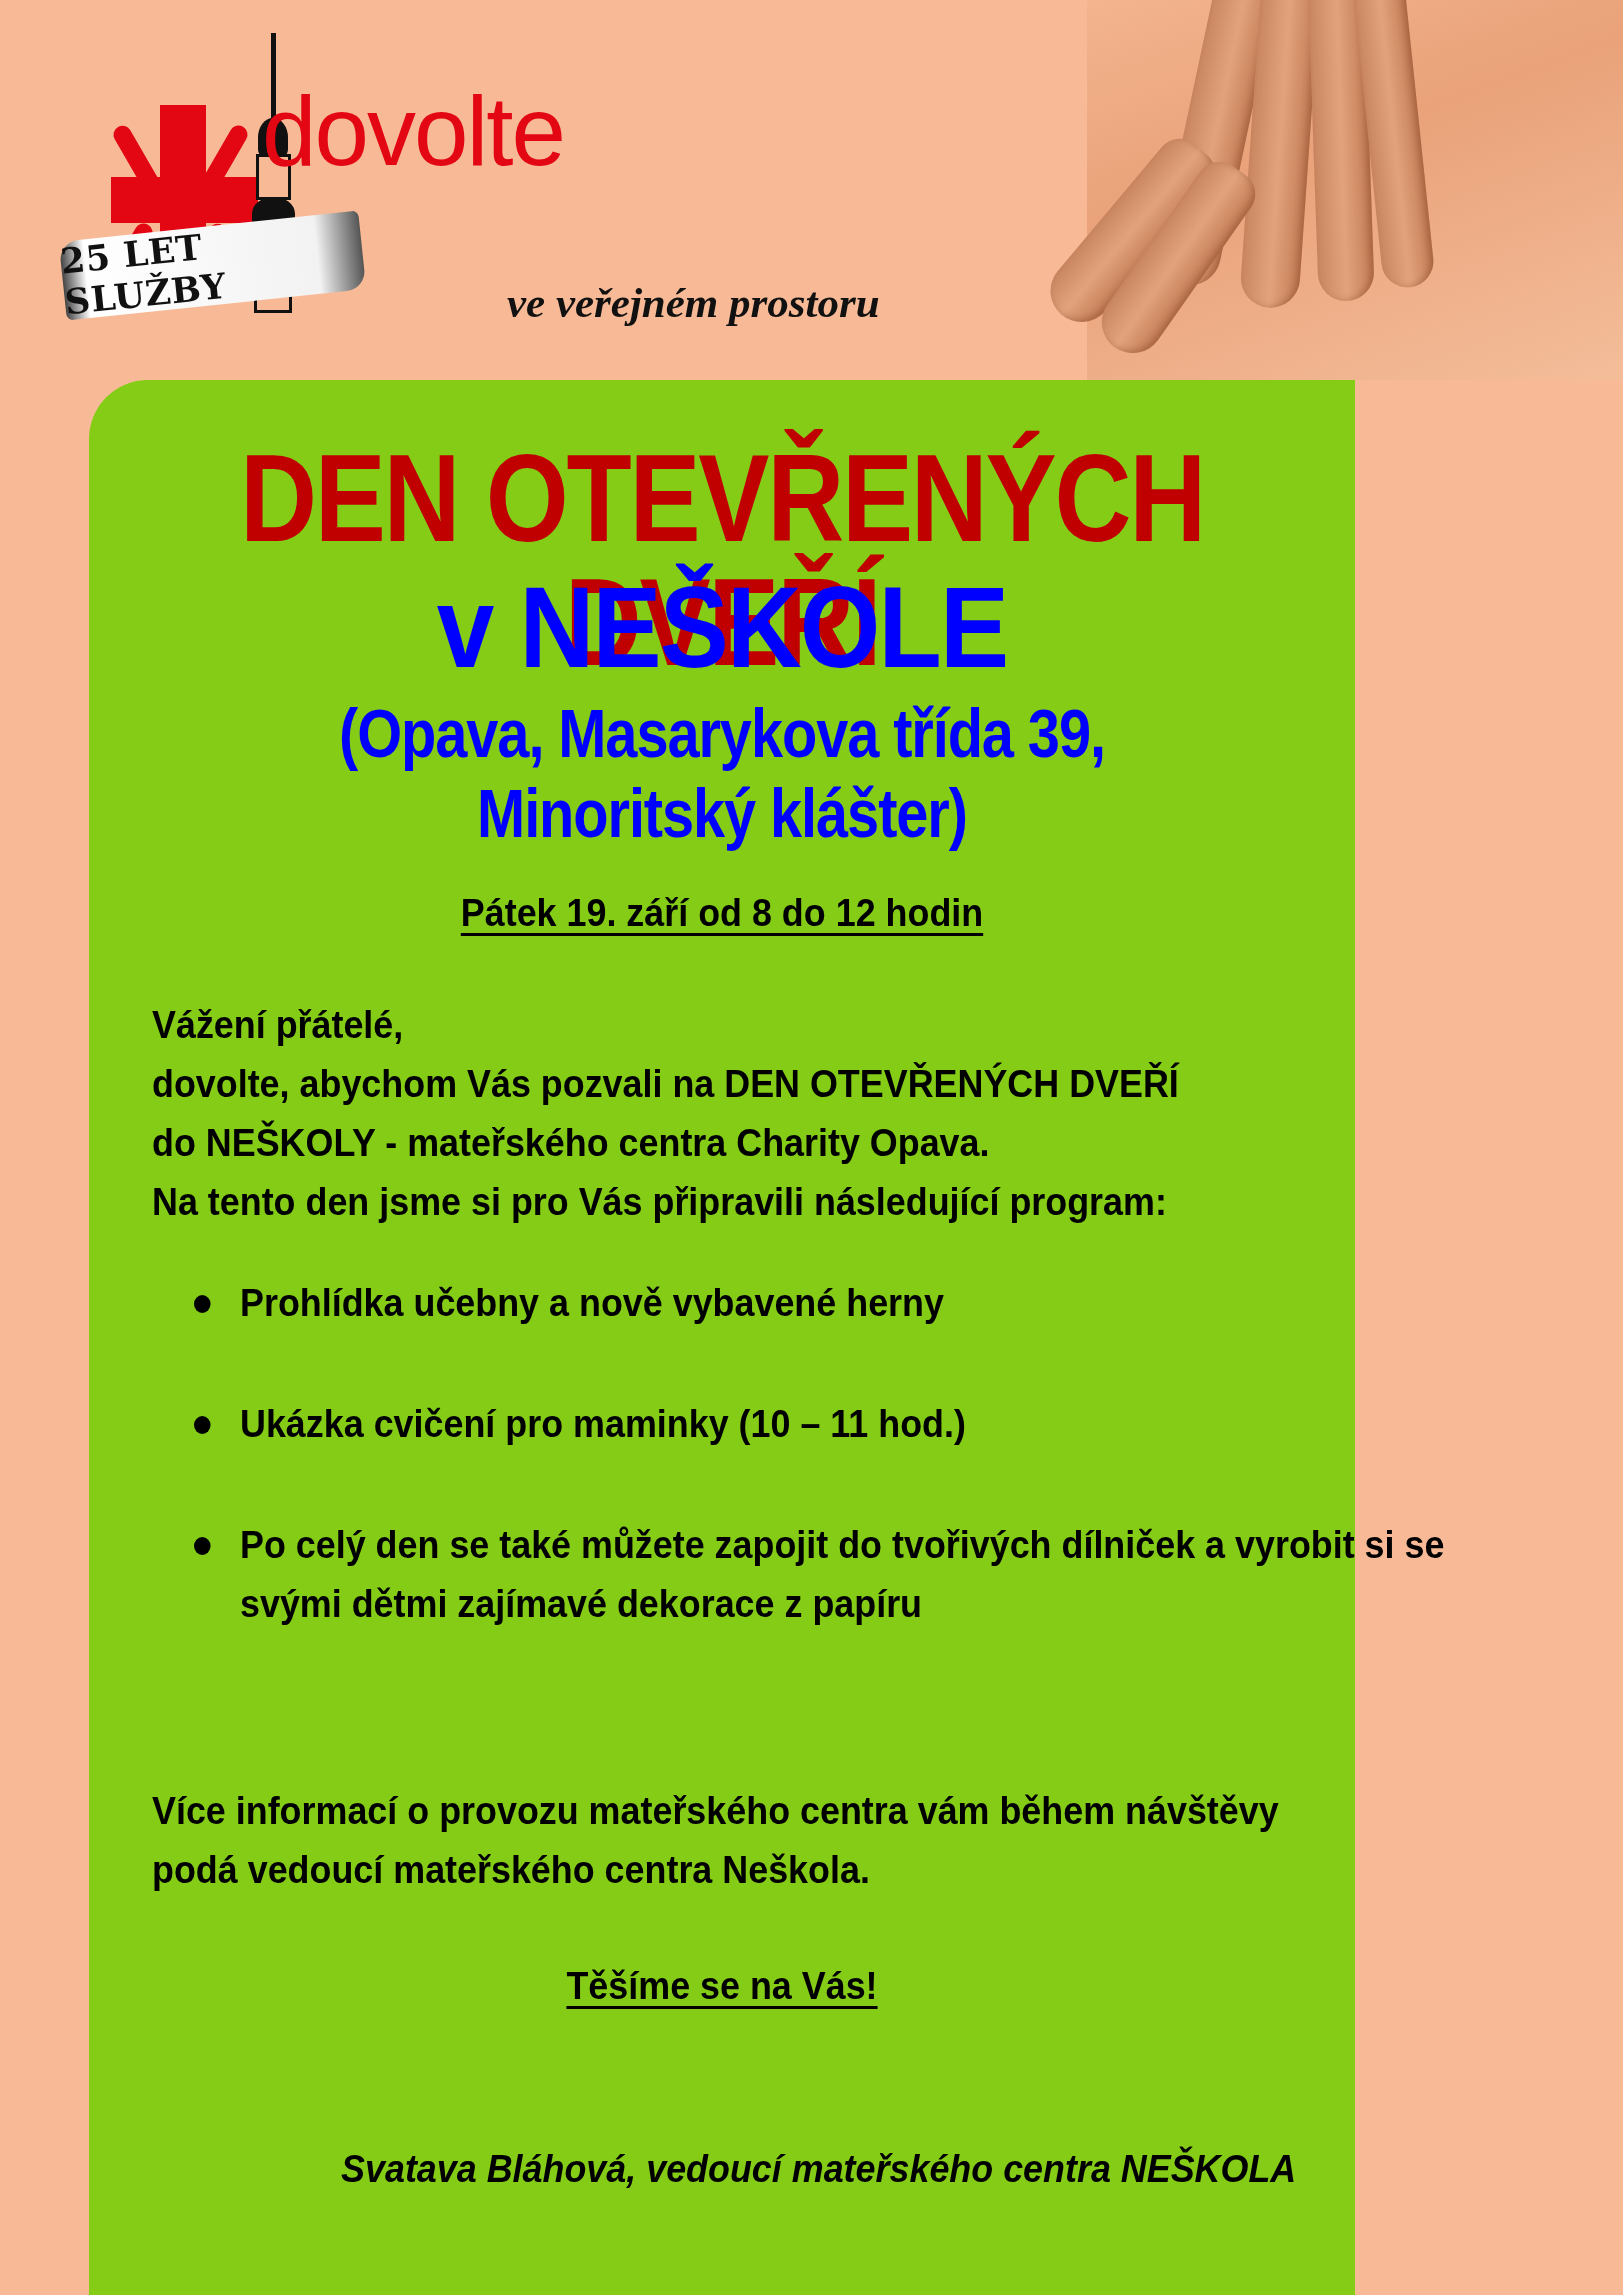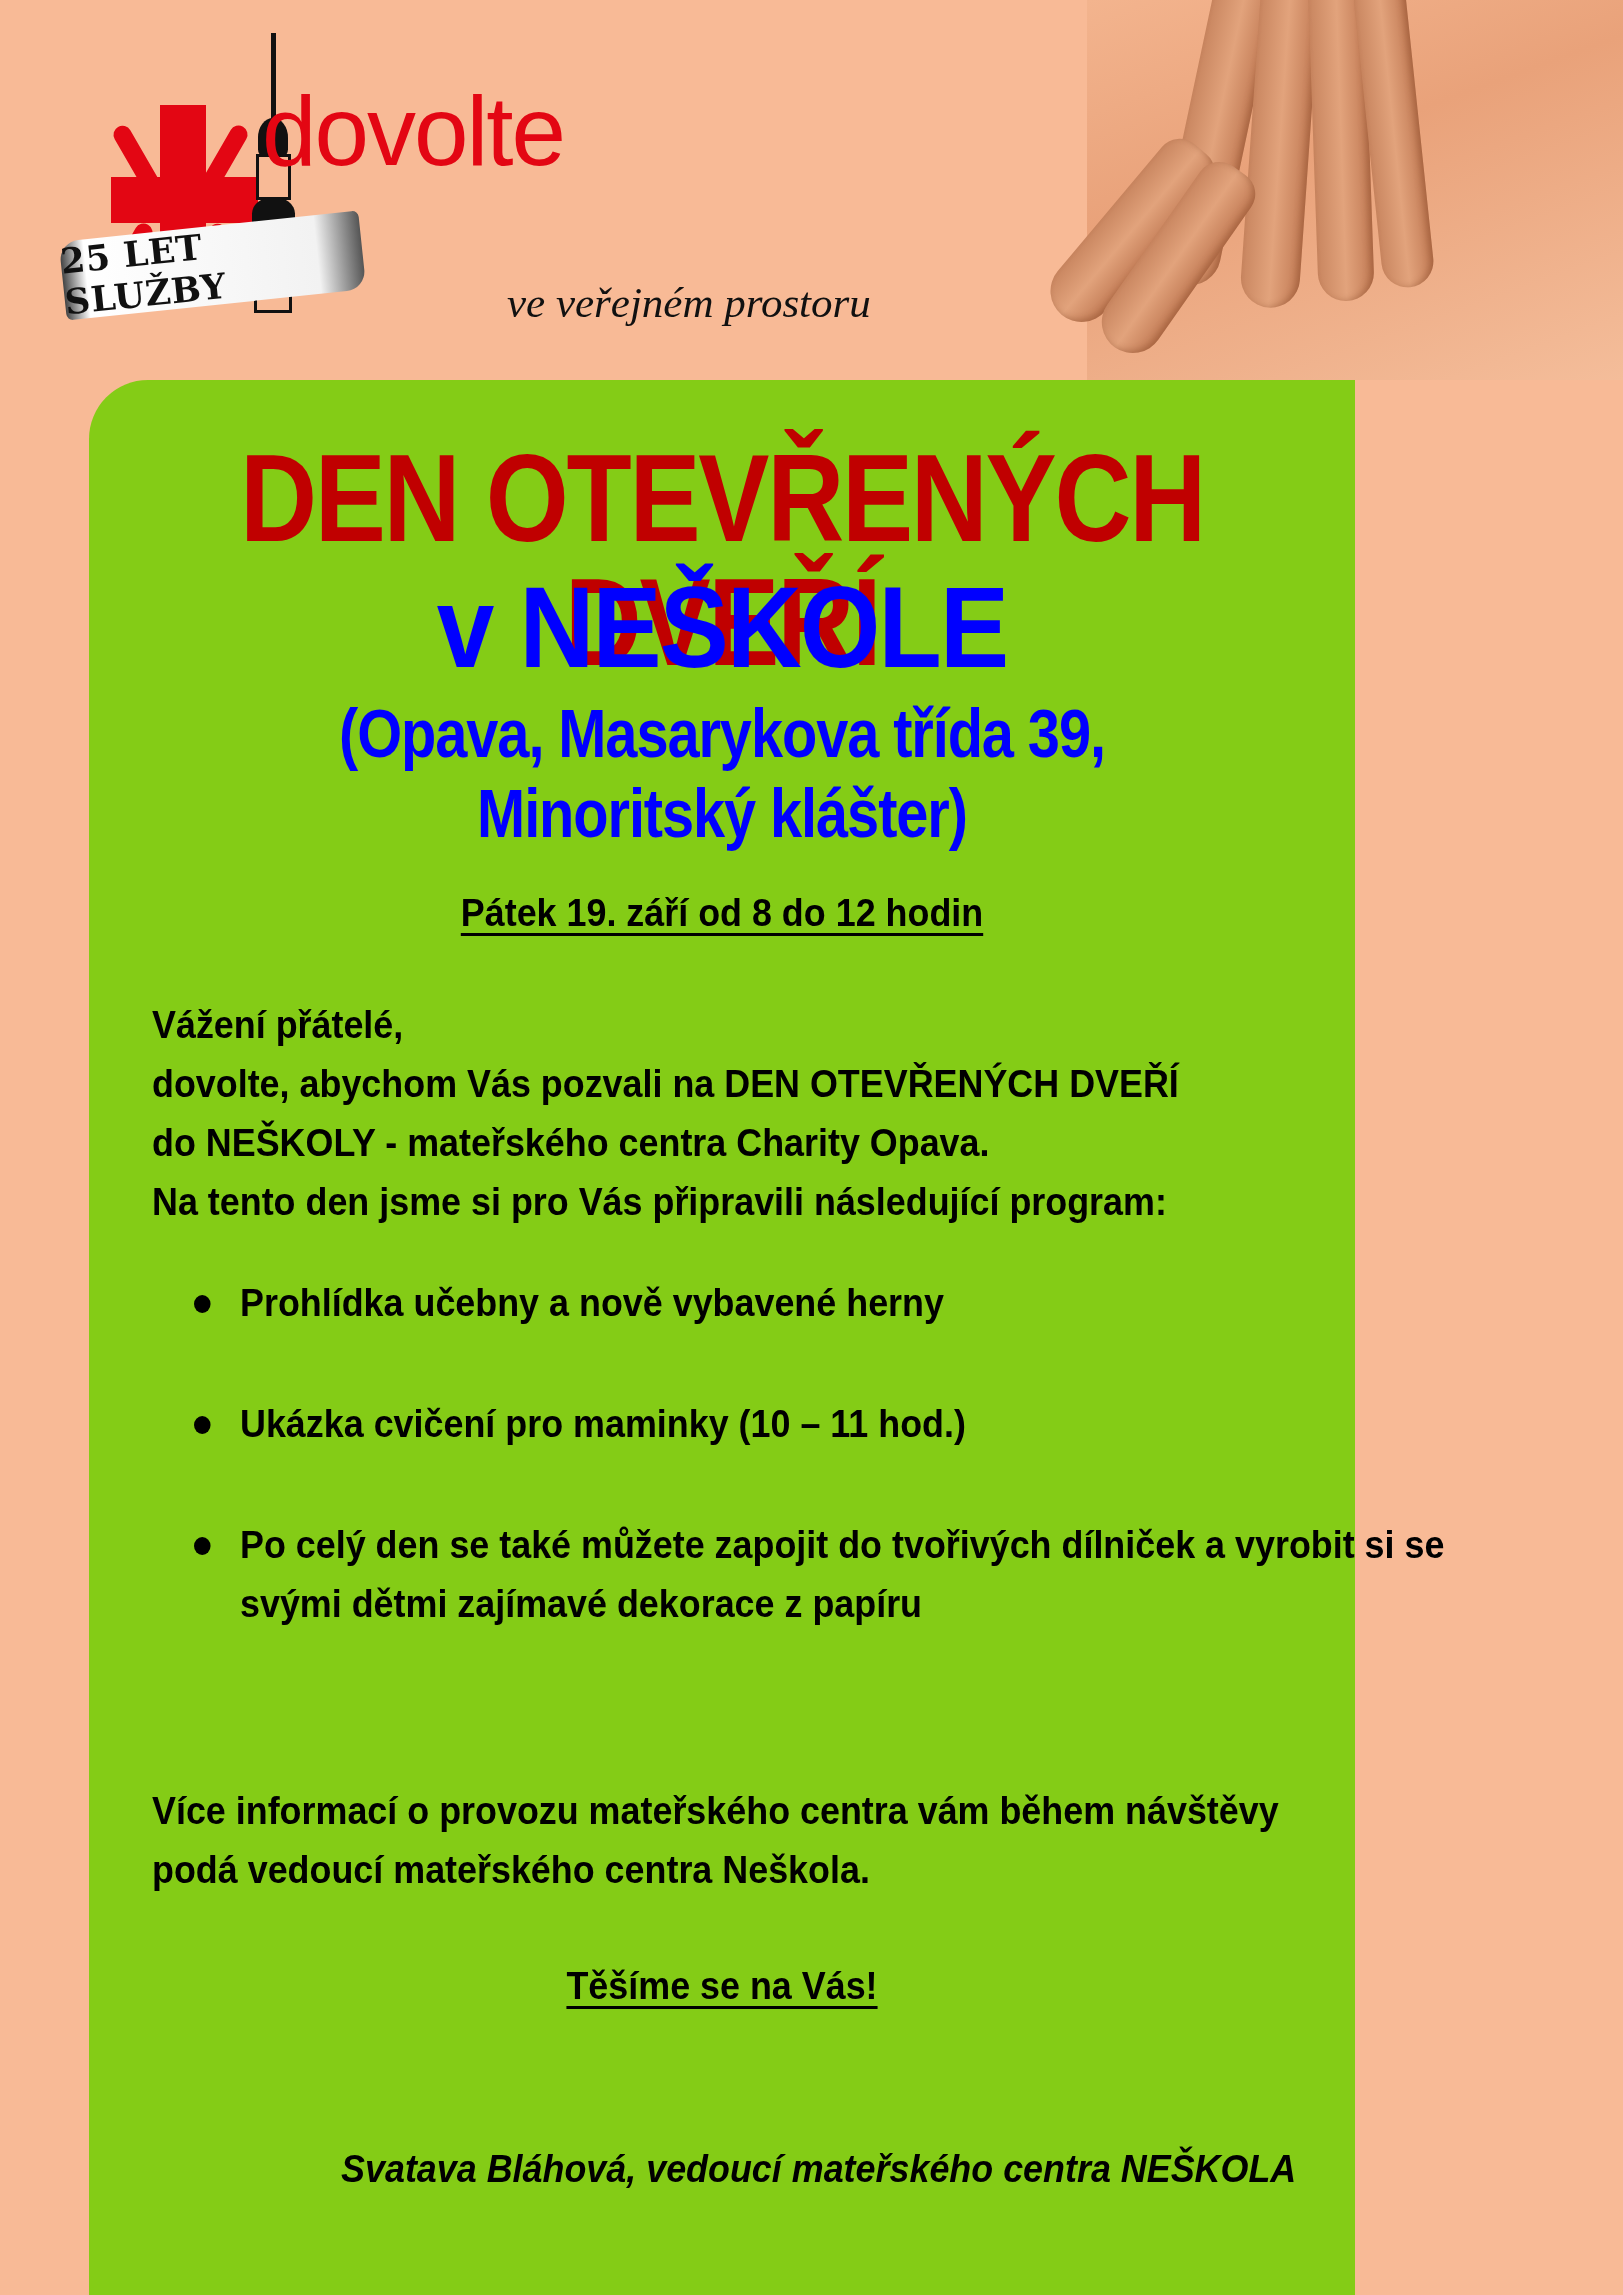--- a/index.html
+++ b/index.html
@@ -40,21 +40,21 @@
   .caritas {
     position: absolute; left: 262px; top: 82px; font-size: 98px; line-height: 1;
     color: #E30613; letter-spacing: -2px;
   }
   .opava {
     position: absolute; left: 265px; top: 164px; font-size: 98px; line-height: 1;
     color: #111; letter-spacing: -1.3px;
   }
   .tagline {
     position: absolute; left: 507px; top: 278px; font-family: "Liberation Serif", serif;
-    font-style: italic; font-weight: normal; font-size: 43px; color: #111;
+    font-style: italic; font-weight: bold; font-size: 43px; color: #111;
   }
   
   .panel {
     position: absolute; left: 89px; top: 380px; width: 1266px; height: 1916px;
     background: #84cc16; border-top-left-radius: 59px;
   }
   .title1 {
     position: absolute; left: 0; width: 100%; top: 56px; text-align: center;
     font-family: "Liberation Sans", sans-serif; font-weight: bold; font-size: 124px;
     color: #C00000; transform: scaleX(0.86); letter-spacing: -2.6px; line-height: 1;

